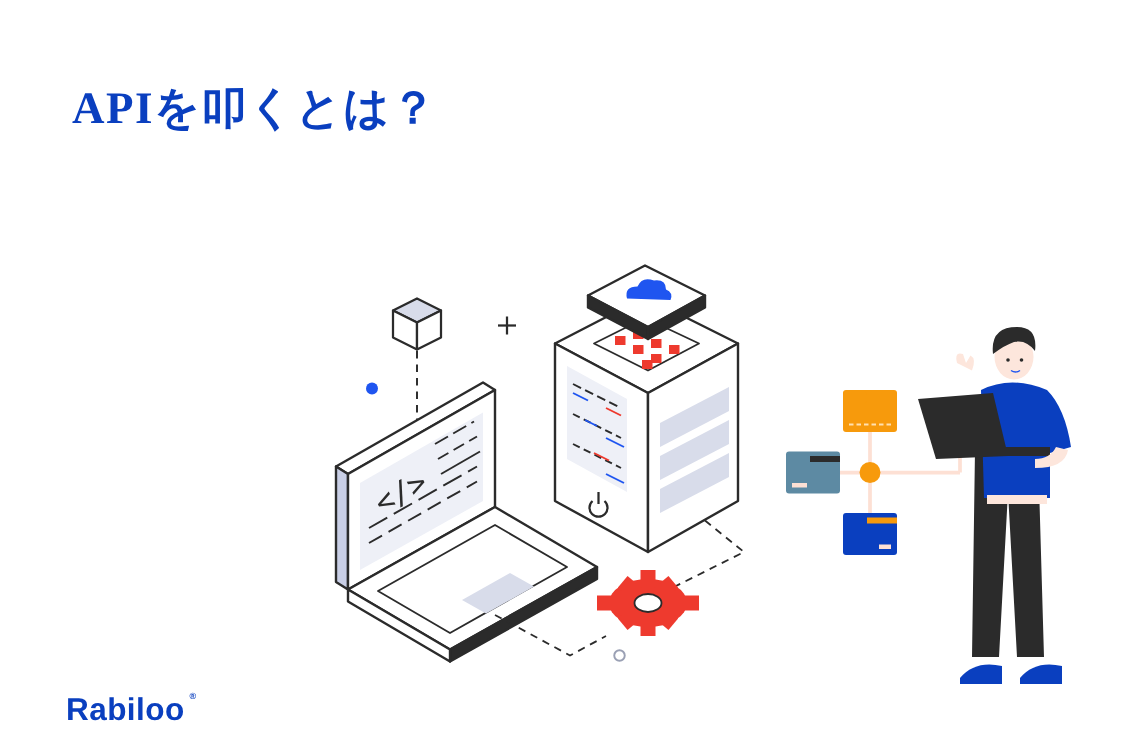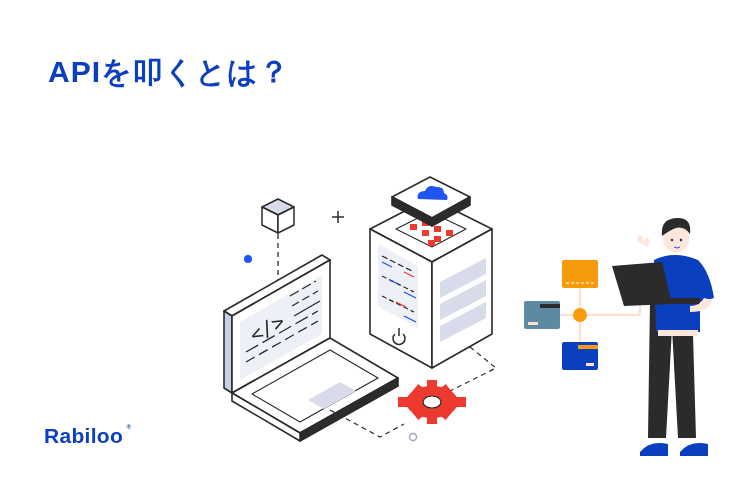--- a/index.html
+++ b/index.html
@@ -1,18 +1,18 @@
 <!DOCTYPE html>
 <html><head>
 <meta charset="utf-8">
 <style>
   html, body { margin:0; padding:0; }
   body { width:750px; height:500px; background:#ffffff; position:relative; overflow:hidden; font-family:"DejaVu Sans", sans-serif; }
-  .title { position:absolute; left:48px; top:52px; font-size:30px; font-weight:bold; color:#0a3fbf; letter-spacing:1px; white-space:nowrap; font-family:Liberation Sans, sans-serif; }
-  .logo { position:absolute; left:44px; top:424px; font-size:21px; font-weight:bold; color:#0a3fbf; font-family:"Liberation Sans", sans-serif; letter-spacing:0.3px;text-align:right; }
+  .title { position:absolute; left:48px; top:52px; font-size:30px; font-weight:bold; color:#0a3fbf; letter-spacing:1px; white-space:nowrap; font-family:Liberation Serif, serif; }
+  .logo { position:absolute; left:44px; top:462px; font-size:21px; font-weight:bold; color:#0a3fbf; font-family:"Liberation Sans", sans-serif; letter-spacing:0.3px;text-align:right; }
   .logo .reg { position:absolute; right:-8px; top:0px; font-size:6px; color:#0a3fbf; }
   .illus { position:absolute; left:0; top:0; width:750px; height:500px; }
 </style>
 </head>
 <body>
 
 <div class="title">APIを叩くとは？</div>
 
 <svg class="illus" viewBox="0 0 750 500" xmlns="http://www.w3.org/2000/svg">
 

